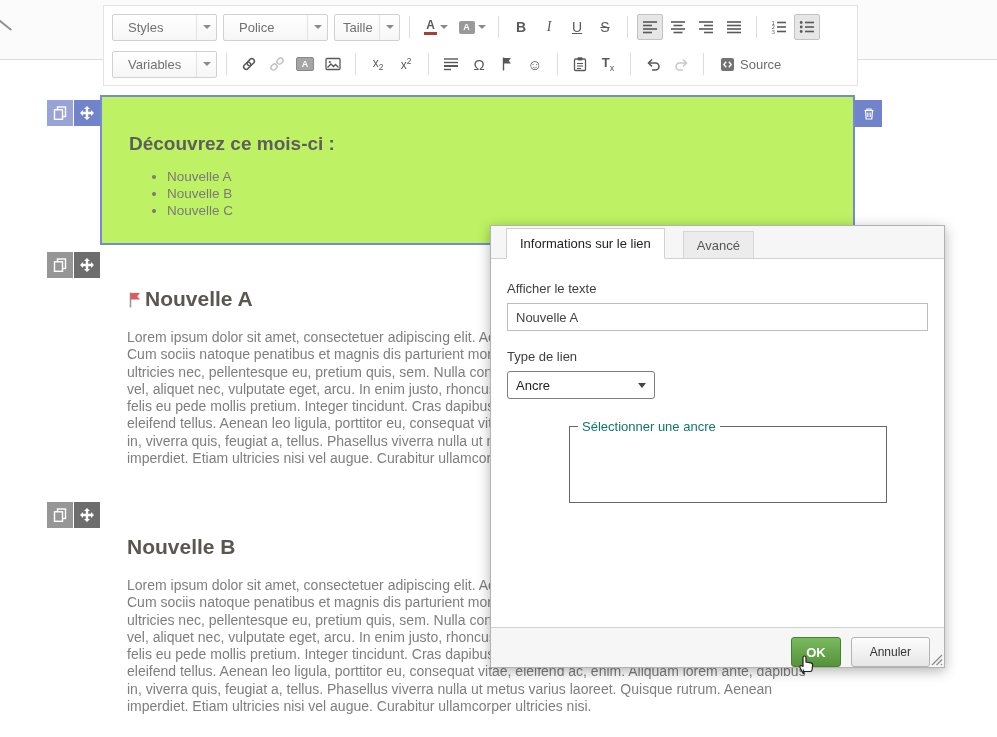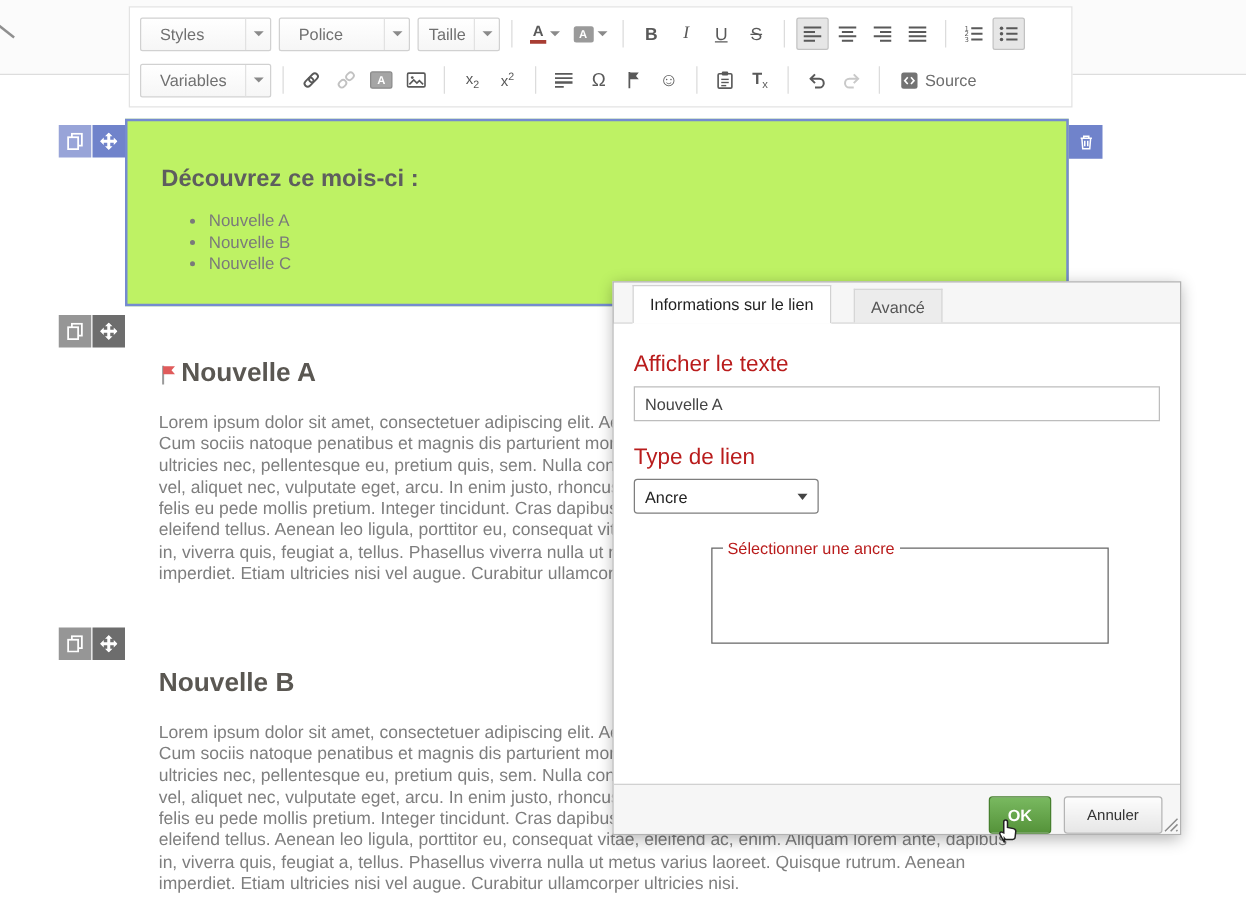--- a/index.html
+++ b/index.html
@@ -54,28 +54,28 @@
   .p-a { left:127px; top:329px; } .p-b { left:127px; top:577px; }
 
   
   .dialog { position:absolute; left:490px; top:225px; width:455px; height:443px; background:#f6f6f6; border:1px solid #b2b2b2; box-shadow:0 3px 12px rgba(0,0,0,.3); z-index:50; display:flex; flex-direction:column; }
   .dlg-title { height:36px; display:flex; align-items:center; padding:0 14px; font-size:15px; font-weight:bold; color:#333; }
   .dlg-close { margin-left:auto; font-size:20px; font-weight:bold; color:#555; line-height:1; cursor:default; }
   .dlg-tabs { height:33px; display:flex; align-items:flex-end; padding-left:15px; border-bottom:1px solid #d1d1d1; }
   .tab { height:27px; display:flex; align-items:center; padding:0 13px; font-size:13px; color:#555; background:#ececec; border:1px solid #d6d6d6; border-bottom:none; margin-right:18px; }
   .tab.active { height:31px; background:#fff; border:1px solid #d1d1d1; border-bottom:1px solid #fff; margin-bottom:-1px; color:#222; }
   .dlg-body { flex:1; background:#fff; padding:22px 16px 0; }
-  .dlg-body label { display:block; font-size:18px; color:#b91c1c; margin-bottom:7px; }
+  .dlg-body label { display:block; font-size:13px; color:#404040; margin-bottom:7px; }
   .dlg-input { width:100%; height:28px; border:1px solid #bdbdbd; background:#fff; padding:0 8px; font-size:13px; color:#444; font-family:inherit; }
   .mt18 { margin-top:18px; }
   .select { display:inline-flex; align-items:center; justify-content:space-between; height:28px; border:1px solid #7e7e7e; border-radius:3px; background:#fff; padding:0 8px; font-size:13px; color:#222; }
   .sel-tri { width:0; height:0; border-left:4px solid transparent; border-right:4px solid transparent; border-top:5px solid #444; margin-left:8px; }
   .w148 { width:148px; } .w134 { width:134px; } .w146 { width:146px; }
   .dlg-fieldset { margin:20px 0 0 62px; width:318px; height:84px; border:1px solid #666; padding:0 8px 8px; }
-  .dlg-fieldset legend { font-size:13px; color:#b91c1c; padding:0 4px; }
+  .dlg-fieldset legend { font-size:13px; color:#0f766e; padding:0 4px; }
   .fs-cols { display:flex; gap:12px; margin-top:2px; }
   .fs-col label { display:block; font-size:13px; color:#111; margin-bottom:6px; }
   .dlg-footer { height:40px; border-top:1px solid #d1d1d1; background:#f6f6f6; display:flex; align-items:flex-end; justify-content:flex-end; gap:10px; padding-right:14px; position:relative; }
   .btn-ok { height:30px; padding:0 14px; background:linear-gradient(#79b960,#55933a); border:1px solid #47802e; border-radius:3px; color:#fff; font-weight:bold; font-size:13px; font-family:inherit; }
   .btn-cancel { height:30px; padding:0 18px; background:linear-gradient(#fdfdfd,#e6e6e6); border:1px solid #b4b4b4; border-radius:3px; color:#333; font-size:12px; font-family:inherit; }
   .grip { position:absolute; right:1px; bottom:1px; }
 
   .cursor { position:absolute; left:795px; top:650px; z-index:99; }
 </style>
 </head>

